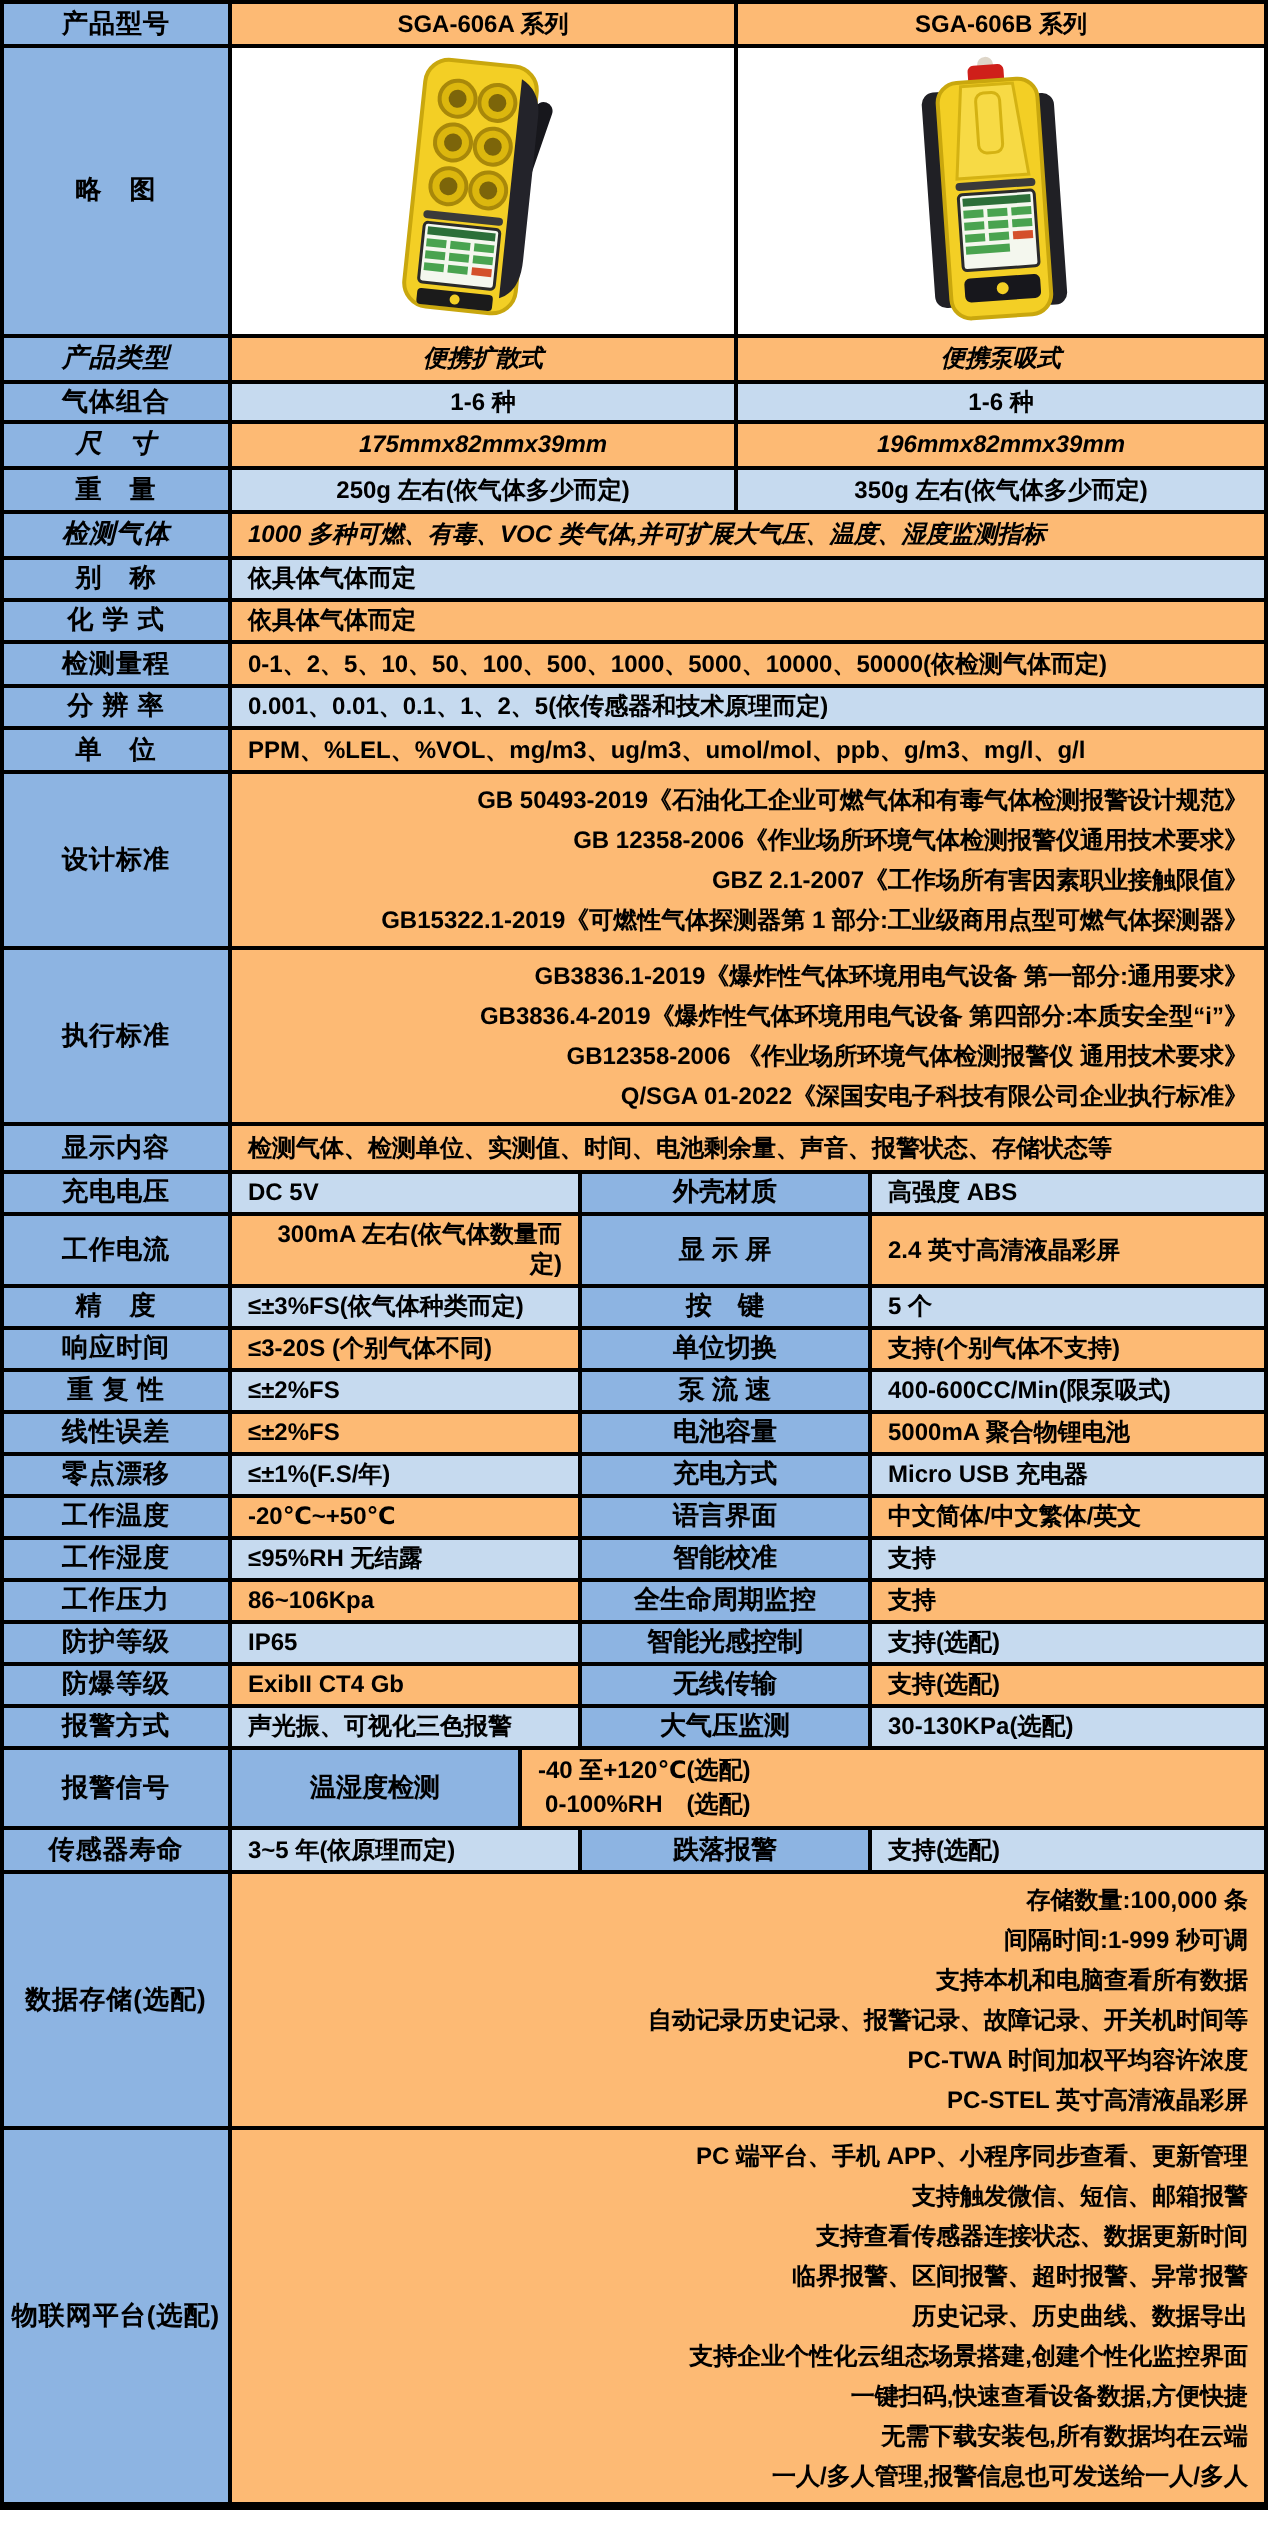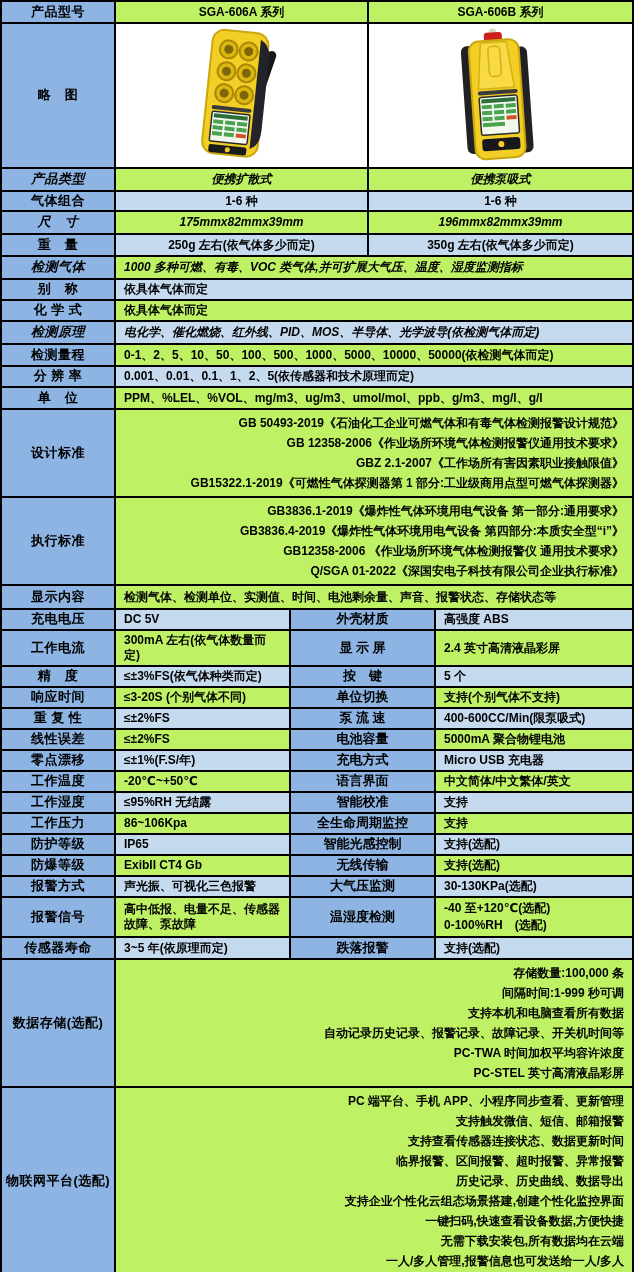--- a/index.html
+++ b/index.html
@@ -4,27 +4,27 @@
 <style>
   html,body{margin:0;padding:0;background:#fff;}
   body{width:634px;font-family:"Liberation Sans","DejaVu Sans",sans-serif;color:#000;font-weight:bold;}
   .table{width:634px;box-sizing:border-box;border:2px solid #000;background:#fff;}
   .row{display:flex;align-items:stretch;}
   .cell{box-sizing:border-box;border-right:2px solid #000;border-bottom:2px solid #000;
         display:flex;align-items:center;justify-content:center;text-align:center;
         font-size:13px;line-height:1.25;overflow:hidden;}
   .cell:last-child{border-right:none;}
   .lab{background:#8db4e2;width:114px;flex:none;letter-spacing:0.5px;}
-  .val{background:#bef264;font-size:12px;}
+  .val{background:#fdba74;font-size:12px;}
   .vd{background:#c6daef;}
   .w-a{width:253px;flex:none;}
   .w-fill{flex:1;}
   .w-v1{width:175px;flex:none;}
   .w-l2{width:145px;flex:none;background:#8db4e2;}
-  .left{justify-content:flex-start;text-align:left;padding:2px 8px;}
+  .left{justify-content:flex-start;text-align:right;padding:2px 8px;}
   .lines{flex-direction:column;align-items:flex-end;justify-content:center;padding:3px 8px;}
   .lines div{line-height:20px;}
   .pre{white-space:pre-line;line-height:17px;}
   .col2{flex-direction:row;line-height:1.5;}
   .imgcell{background:#ffffff;}
   .h22{min-height:22px;} .h145{min-height:145px;} .h23{min-height:23px;font-style:italic;} .h20{min-height:20px;}
   .h22b{min-height:22px;} .h19{min-height:19px;} .h21{min-height:21px;} .h24{min-height:24px;}
   .h82{min-height:82px;} .h86{min-height:86px;} .h40{min-height:40px;border-radius:16px;}
   .h128{min-height:128px;} .h183{min-height:183px;}
 </style>
@@ -146,24 +146,20 @@
     <div class="cell val w-fill left">1000 多种可燃、有毒、VOC 类气体,并可扩展大气压、温度、湿度监测指标</div>
   </div>
   <div class="row h19">
     <div class="cell lab">别　称</div>
     <div class="cell val vd w-fill left">依具体气体而定</div>
   </div>
   <div class="row h21">
     <div class="cell lab">化 学 式</div>
     <div class="cell val w-fill left">依具体气体而定</div>
   </div>
-  <div class="row h23">
-    <div class="cell lab">检测原理</div>
-    <div class="cell val vd w-fill left">电化学、催化燃烧、红外线、PID、MOS、半导体、光学波导(依检测气体而定)</div>
-  </div>
   <div class="row h22b">
     <div class="cell lab">检测量程</div>
     <div class="cell val w-fill left">0-1、2、5、10、50、100、500、1000、5000、10000、50000(依检测气体而定)</div>
   </div>
   <div class="row h20">
     <div class="cell lab">分 辨 率</div>
     <div class="cell val vd w-fill left">0.001、0.01、0.1、1、2、5(依传感器和技术原理而定)</div>
   </div>
   <div class="row h22b">
     <div class="cell lab">单　位</div>
@@ -268,21 +264,20 @@
     <div class="cell val w-fill left">支持(选配)</div>
   </div>
   <div class="row h21">
     <div class="cell lab">报警方式</div>
     <div class="cell val vd w-v1 left">声光振、可视化三色报警</div>
     <div class="cell w-l2">大气压监测</div>
     <div class="cell val vd w-fill left">30-130KPa(选配)</div>
   </div>
   <div class="row h40">
     <div class="cell lab">报警信号</div>
-    <div class="cell val w-v1 left">高中低报、电量不足、传感器故障、泵故障</div>
     <div class="cell w-l2">温湿度检测</div>
     <div class="cell val w-fill left pre">-40 至+120℃(选配)
 0-100%RH　(选配)</div>
   </div>
   <div class="row h22b">
     <div class="cell lab">传感器寿命</div>
     <div class="cell val vd w-v1 left">3~5 年(依原理而定)</div>
     <div class="cell w-l2">跌落报警</div>
     <div class="cell val vd w-fill left">支持(选配)</div>
   </div>

